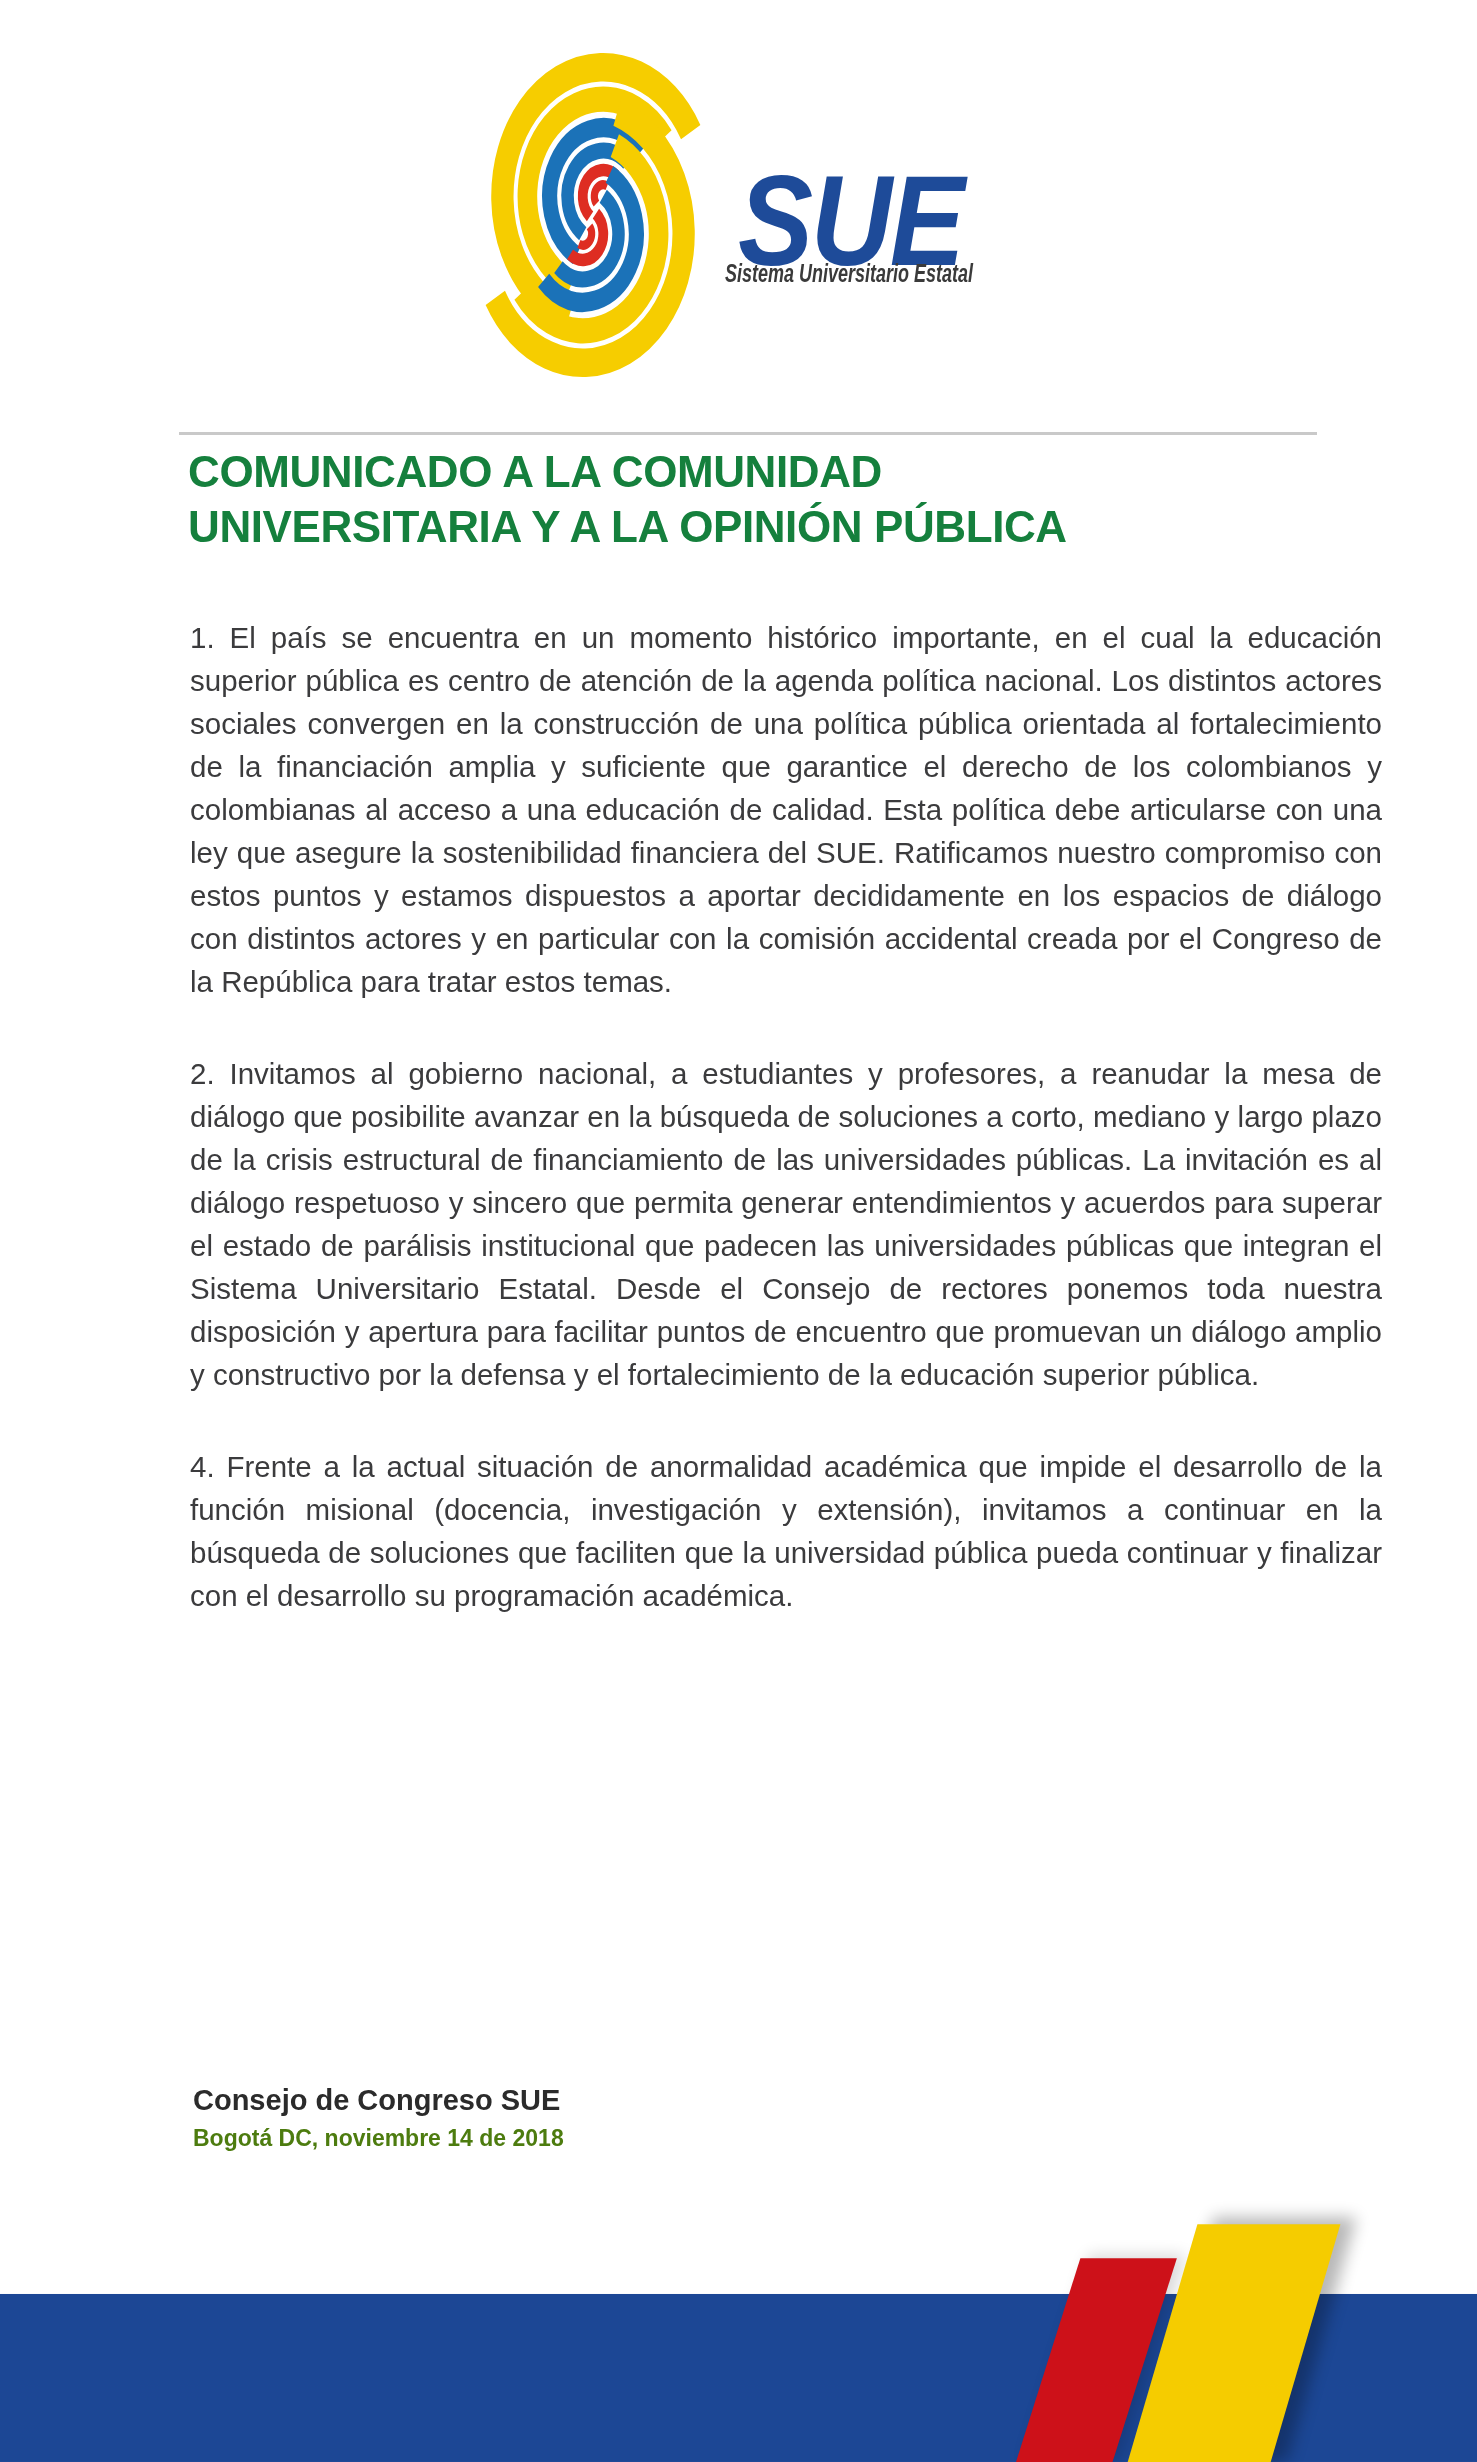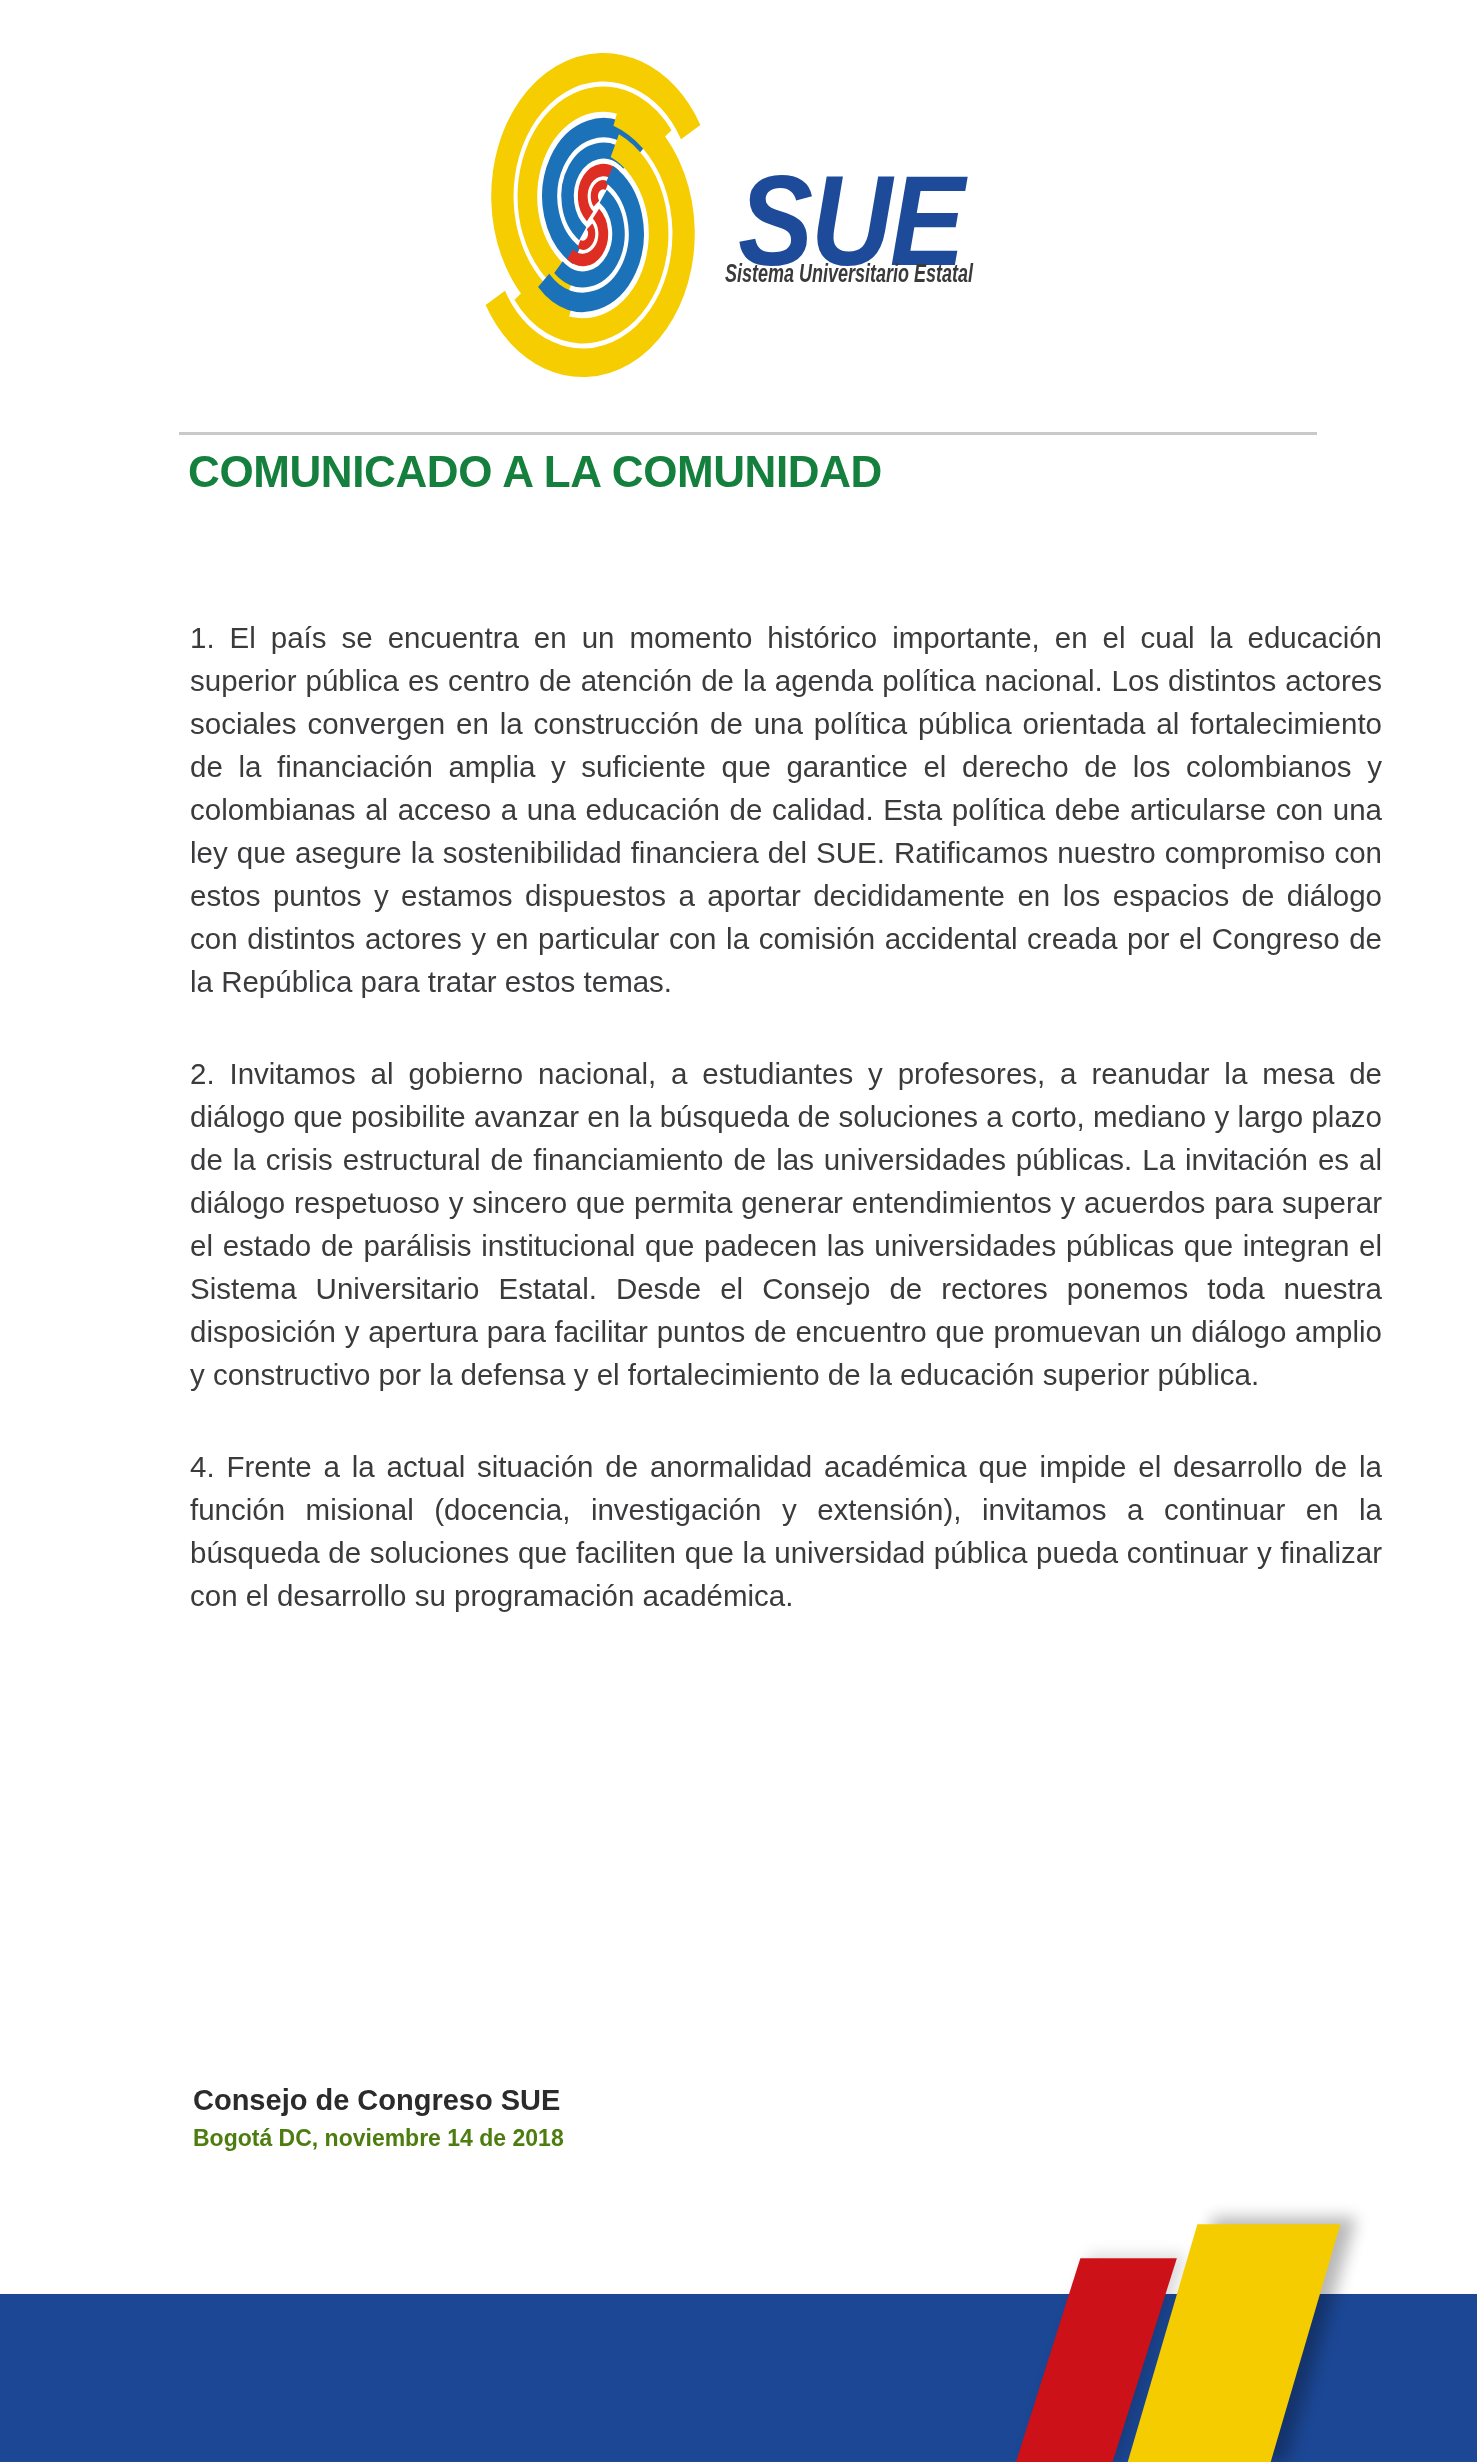--- a/index.html
+++ b/index.html
@@ -89,20 +89,21 @@
       <circle cx="-20" cy="0" r="10" stroke="#DE2D22" stroke-width="8" stroke-dasharray="27 9999" transform="rotate(15 -20 0)"></circle>
     </g>
   </svg>
 
   <div class="sue-acronym">SUE</div>
   <div class="logo-subtitle">Sistema Universitario Estatal</div>
 
   <div class="divider"></div>
   <div class="page-title">
     <div>COMUNICADO A LA COMUNIDAD</div>
+    <div>UNIVERSITARIA Y A LA OPINIÓN PÚBLICA</div>
   </div>
 
   <div class="body-text">
     <p>1. El país se encuentra en un momento histórico importante, en el cual la educación superior pública es centro de atención de la agenda política nacional. Los distintos actores sociales convergen en la construcción de una política pública orientada al fortalecimiento de la financiación amplia y suficiente que garantice el derecho de los colombianos y colombianas al acceso a una educación de calidad. Esta política debe articularse con una ley que asegure la sostenibilidad financiera del SUE.  Ratificamos nuestro compromiso con estos puntos y estamos dispuestos a aportar decididamente en los espacios de diálogo con distintos actores  y en particular con la comisión accidental creada por el Congreso de la República para tratar estos temas.</p>
     <p>2. Invitamos al gobierno nacional, a estudiantes y profesores, a reanudar la mesa de diálogo que posibilite avanzar en la búsqueda de soluciones a corto, mediano y largo plazo de la crisis estructural de financiamiento de las universidades públicas. La invitación es al diálogo respetuoso y sincero que permita generar entendimientos y acuerdos para superar el estado de parálisis institucional que padecen las universidades públicas que integran el Sistema Universitario Estatal.  Desde el Consejo de rectores ponemos toda nuestra disposición y apertura para facilitar puntos de encuentro que promuevan un diálogo amplio y constructivo por la defensa y el fortalecimiento de la educación superior pública.</p>
     <p>4. Frente a la actual situación de anormalidad académica que impide el desarrollo de la función misional (docencia, investigación y extensión), invitamos a continuar en la búsqueda de soluciones que faciliten que la universidad pública pueda continuar y finalizar con el desarrollo su programación académica.</p>
   </div>
 
   <div class="signature">Consejo de Congreso SUE</div>
   <div class="dateline">Bogotá DC, noviembre 14 de 2018</div>

